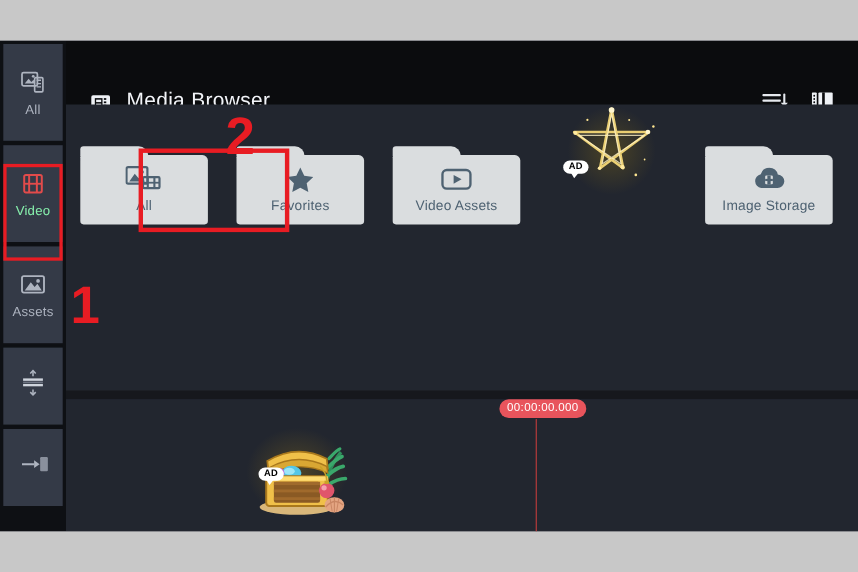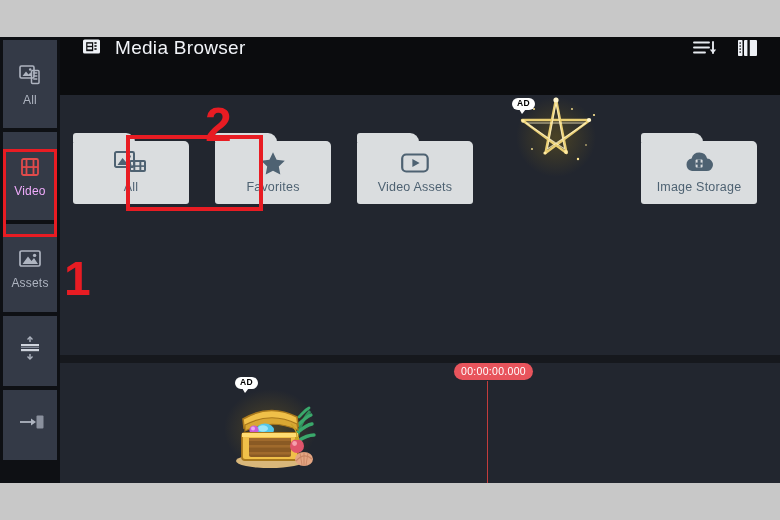--- a/index.html
+++ b/index.html
@@ -24,38 +24,38 @@
     width:54px; height:88px;
     background:#343a47;
     display:flex; flex-direction:column;
     align-items:center; justify-content:center;
     gap:7px;
     color:#aeb4c0;
     font-size:12px;
     position:relative;
     margin-bottom:2px;
   }
-  .rail-btn.sel { color:#f0abfc;text-align:center; }
+  .rail-btn.sel { color:#86efac;text-align:center; }
   .rail-btn.small { height:70px; }
   .rail-lbl { line-height:1; letter-spacing:.2px; }
   .rail-sep { height:2px; background:#0e1014; }
 
   
   #rail-sel-box {
     position:absolute; left:3px; top:112px;
     width:54px; height:88px;
     border:3px solid #e81c23;
     pointer-events:none;
   }
 
   
   #header {
     position:absolute; left:60px; top:0; width:720px; height:66px;
     background:#0b0c0e;
-    display:flex; align-items:flex-start;
+    display:flex; align-items:flex-end;
     padding:0 16px 0 22px;
   }
   #hdr-title {
     color:#f2f4f8; font-size:19px; letter-spacing:.3px;
     margin-left:14px; font-weight:400;
   }
   #hdr-right { margin-left:auto; display:flex; align-items:center; gap:20px; padding-right:2px;}
 
   
   #media {
@@ -94,21 +94,21 @@
     pointer-events:none;
   }
 
   
   .ad-slot { width:142px; position:relative; display:flex; justify-content:center; }
   .ad-badge {
     position:absolute; z-index:4;
     background:#fff; color:#000;
     font-size:8.5px; font-weight:bold;
     border-radius:7px; padding:1px 5px 1.5px 5px;
-    line-height:1.1; letter-spacing:.3px;
+    line-height:1.1; letter-spacing:.3px;margin-top:48px;
   }
   .ad-badge::after {
     content:""; position:absolute; left:7px; bottom:-4px;
     width:0;height:0;
     border-left:3px solid transparent;
     border-right:4px solid transparent;
     border-top:5px solid #fff;
   }
 
   

